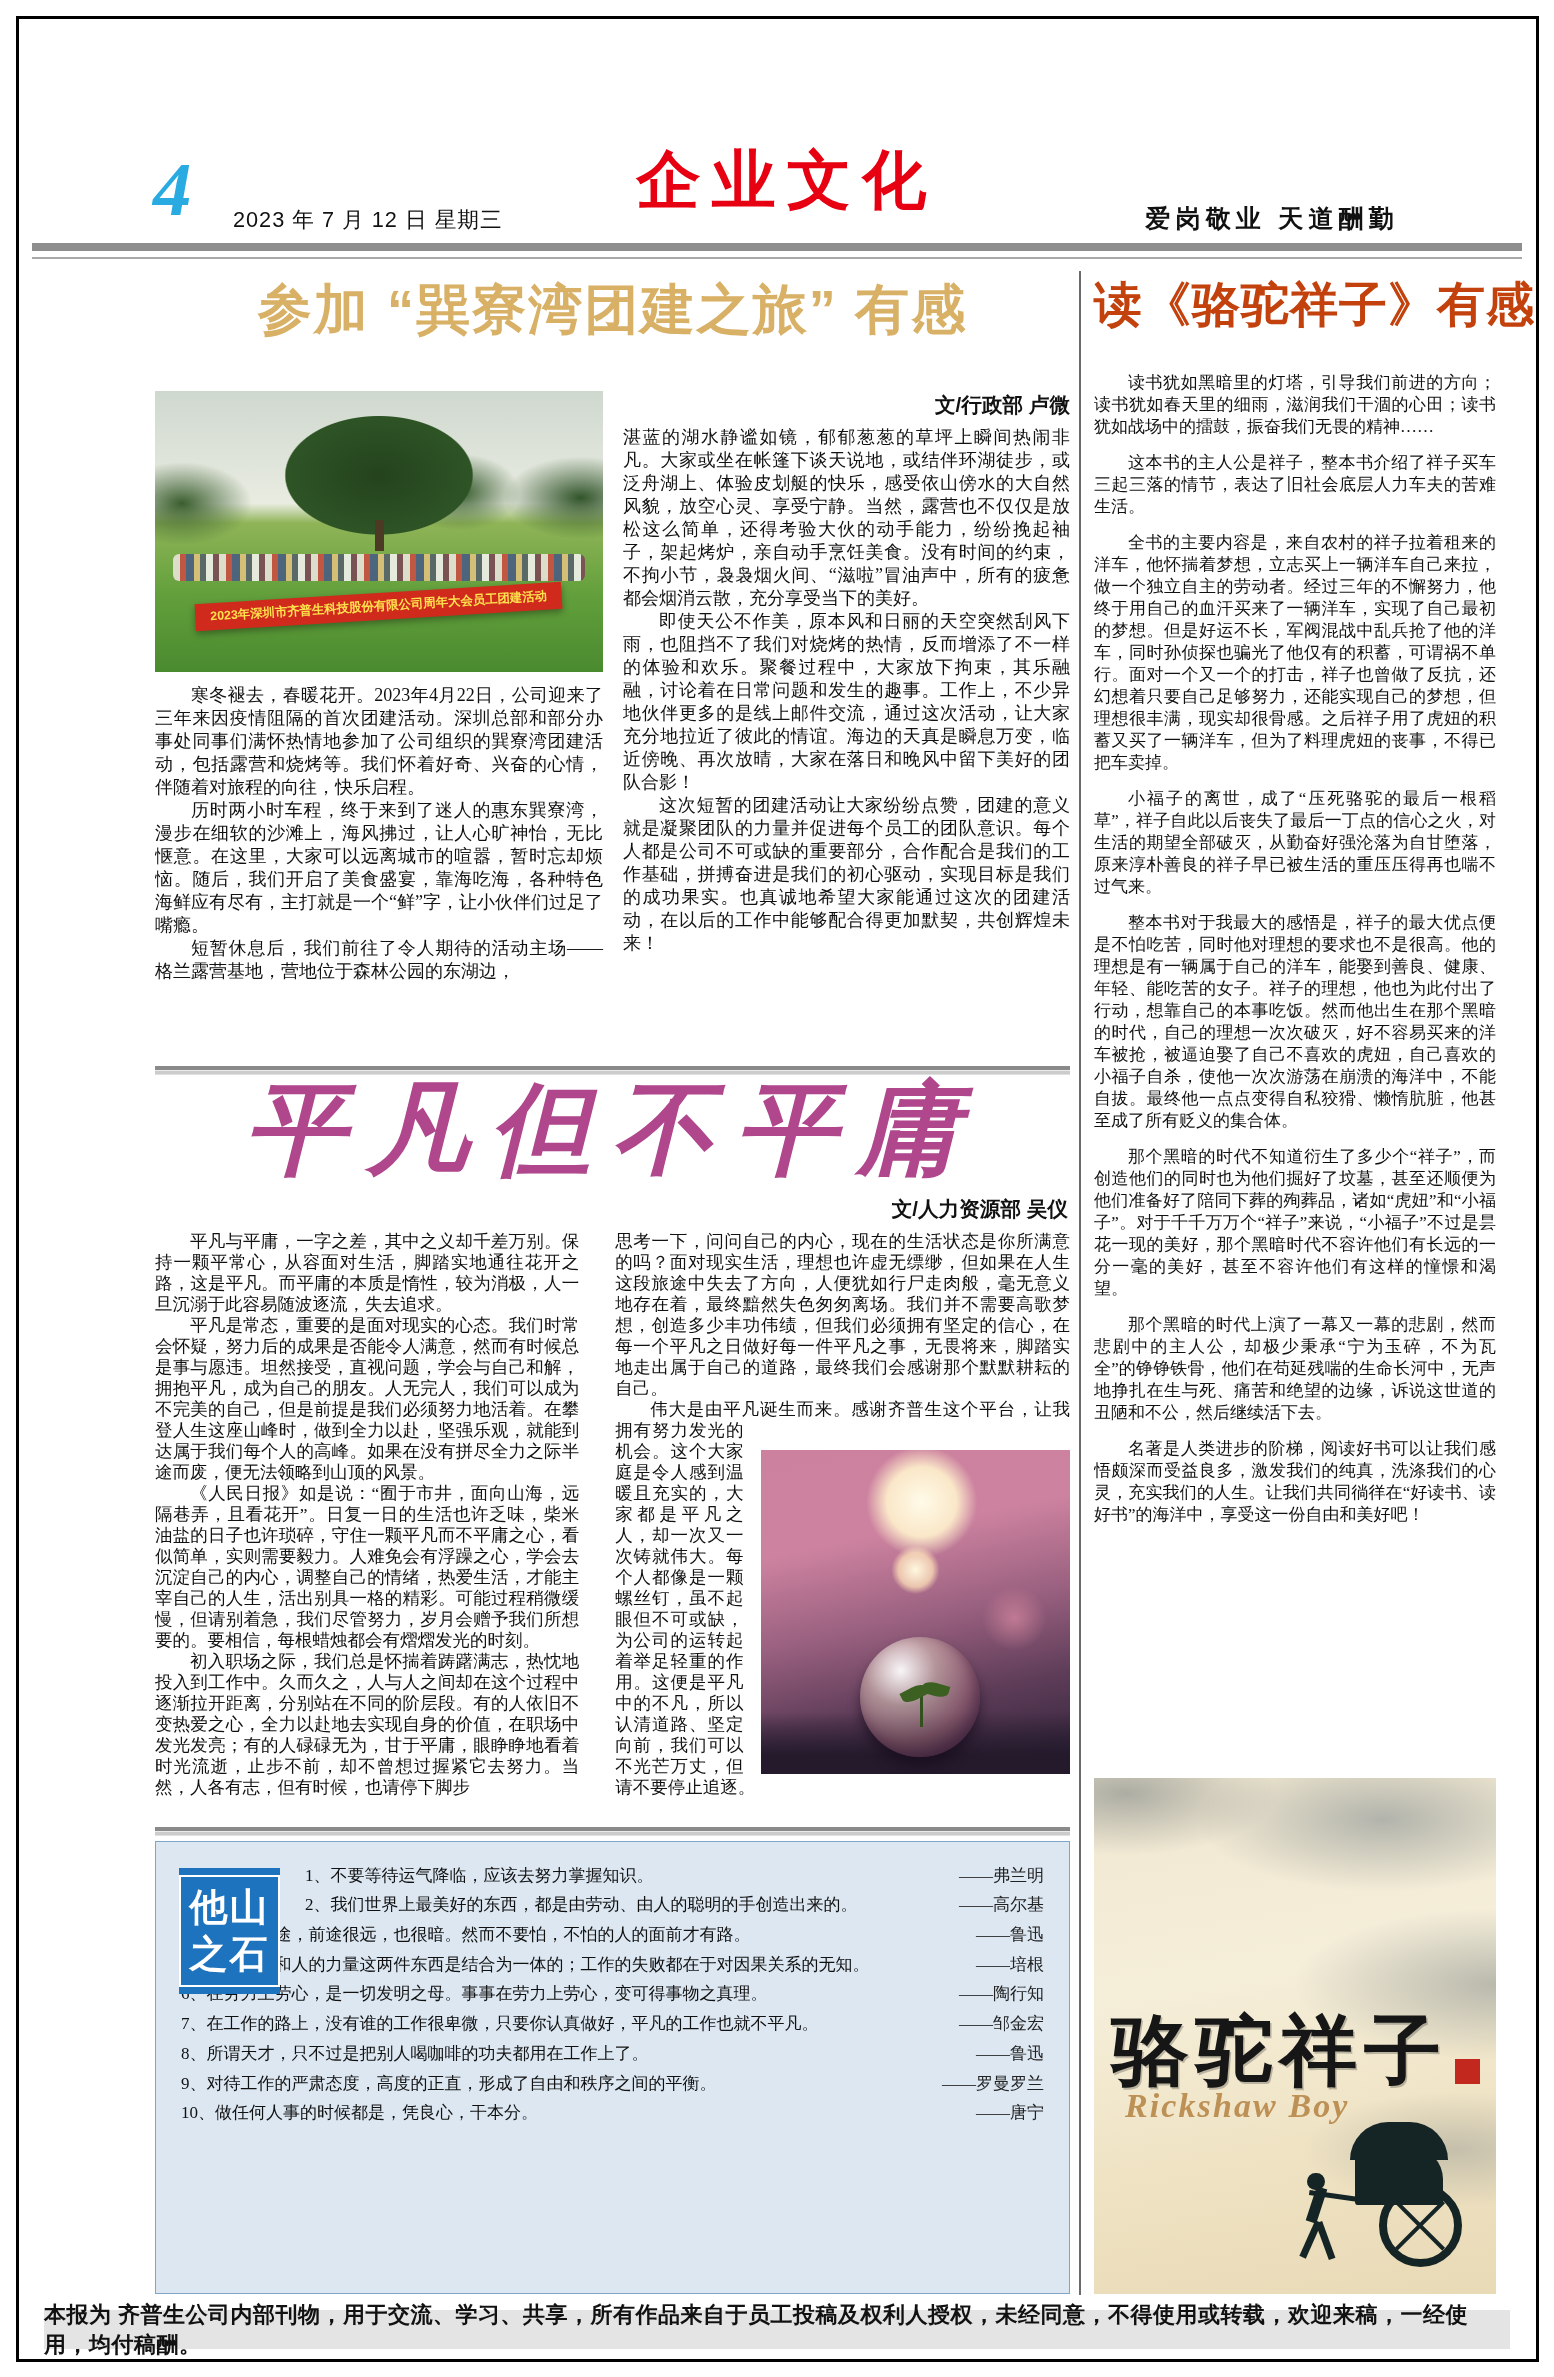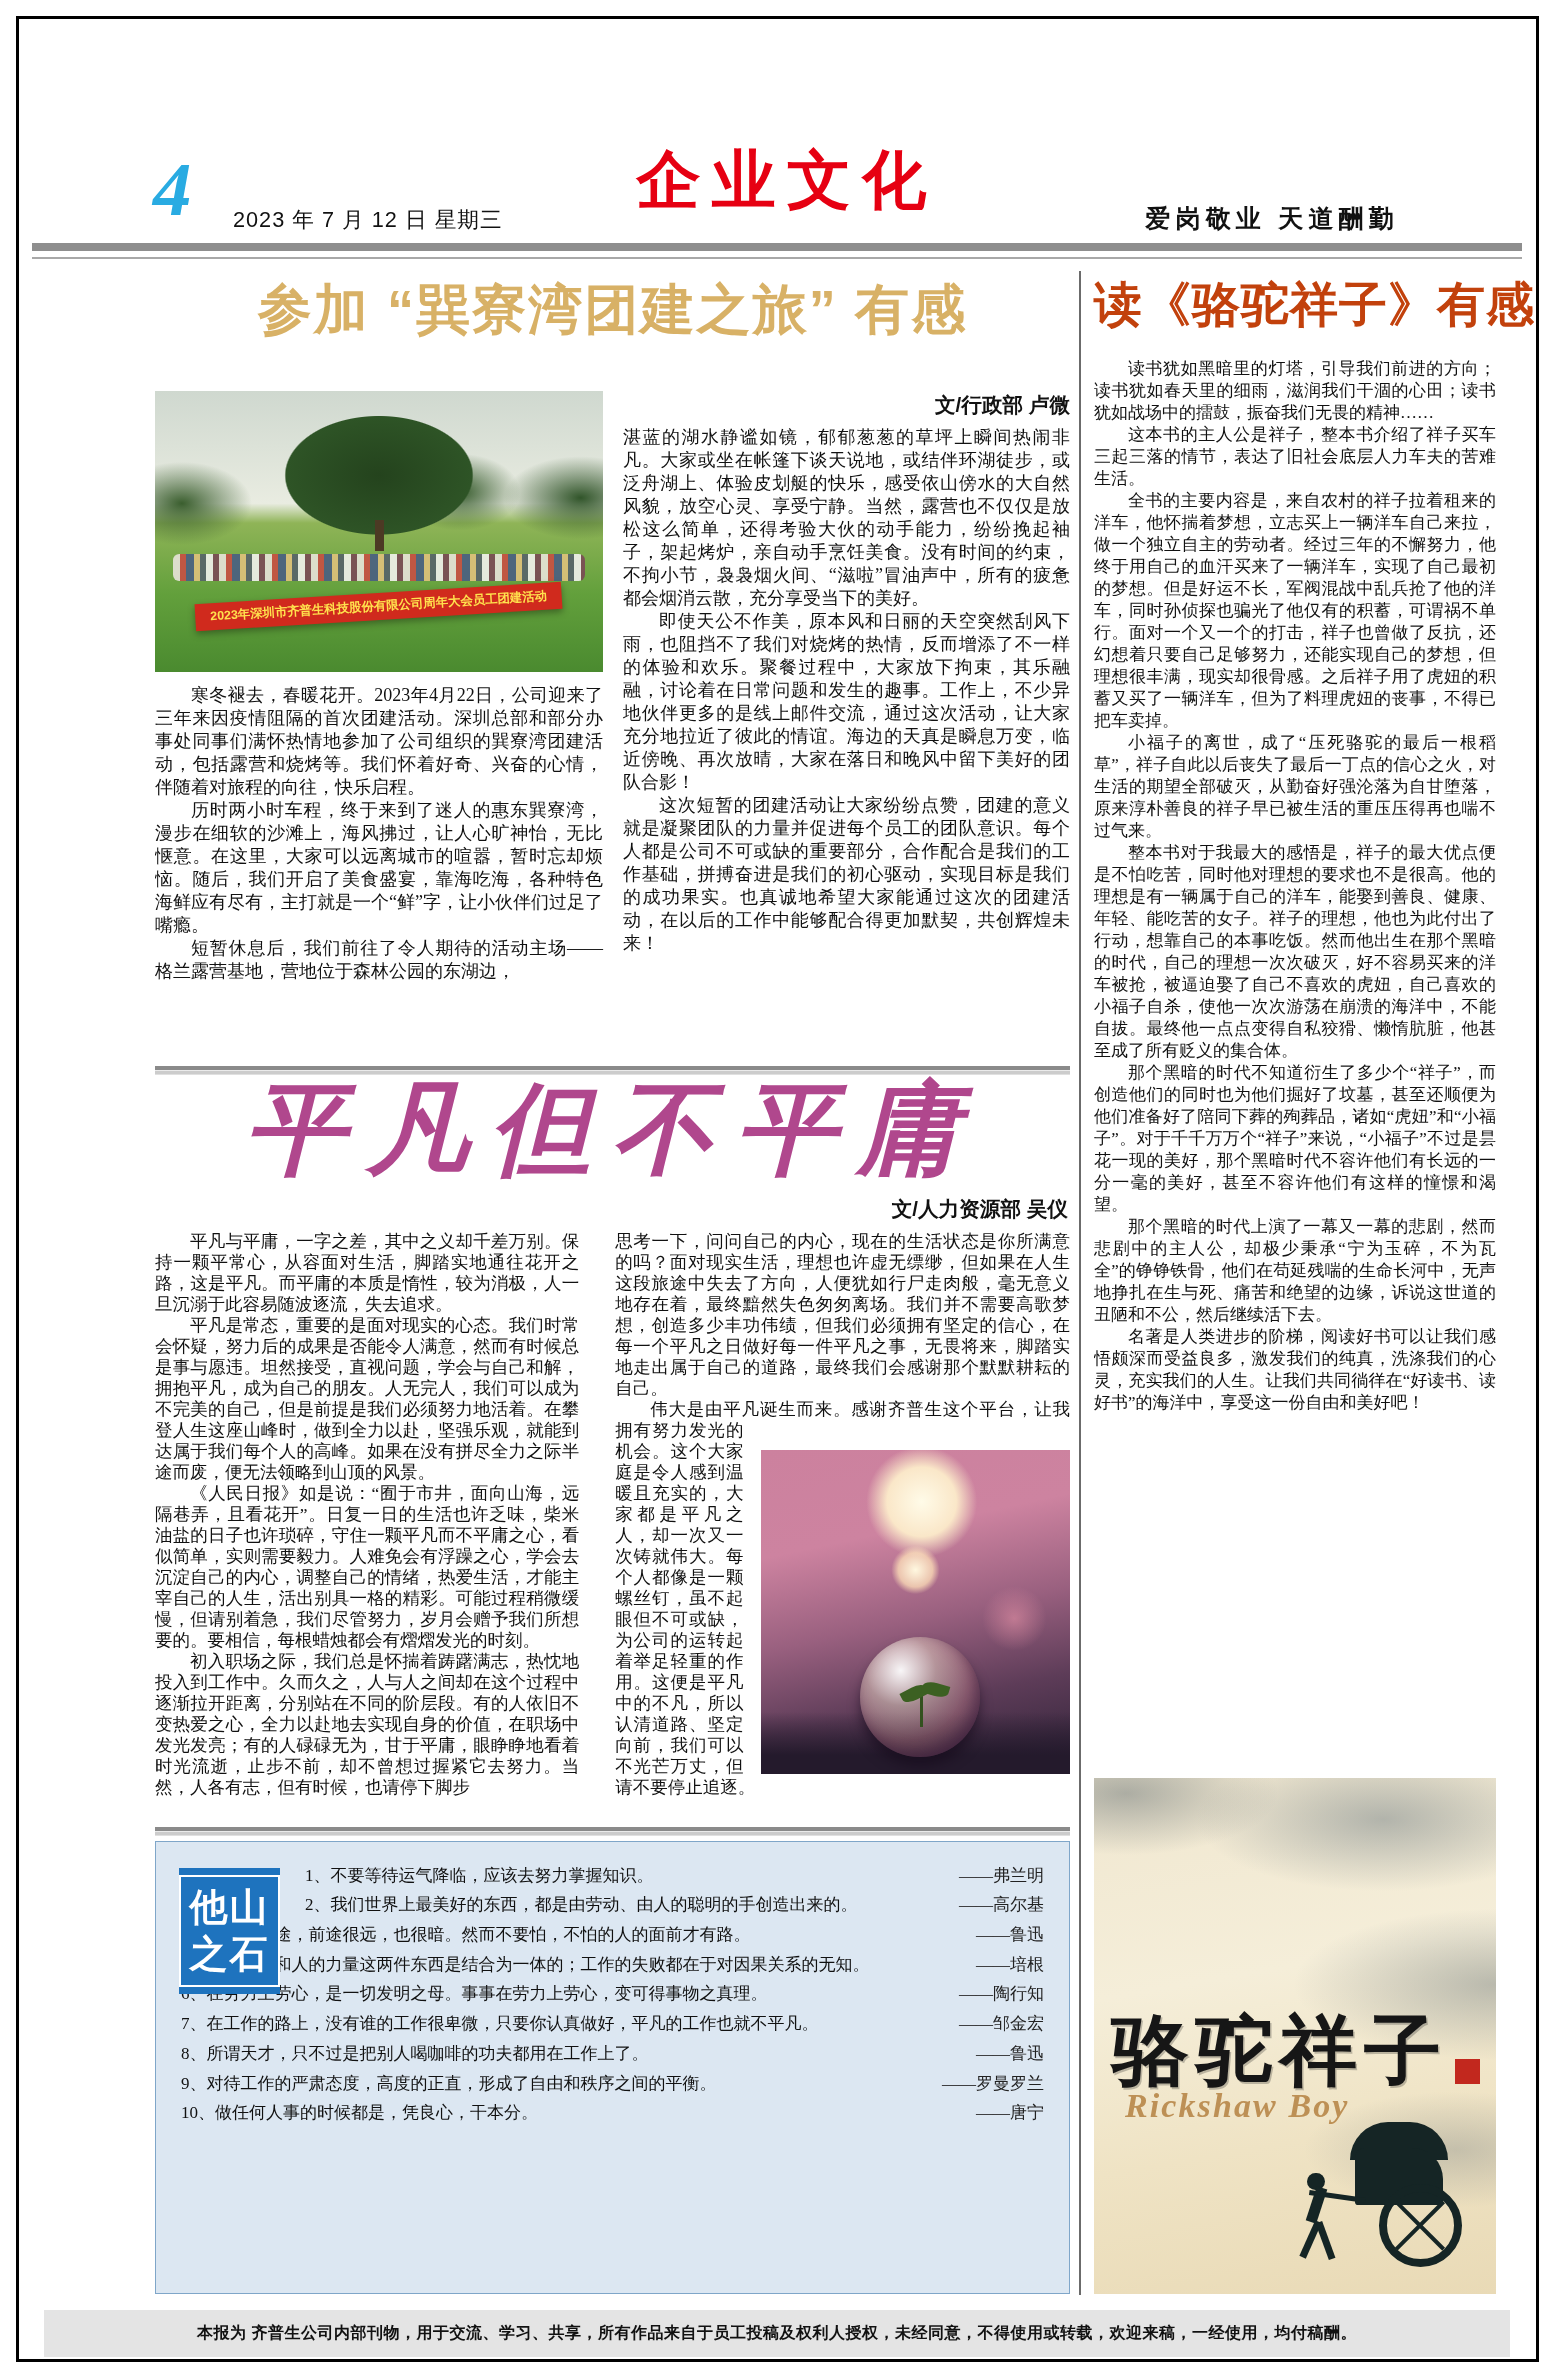--- a/index.html
+++ b/index.html
@@ -81,21 +81,21 @@
   .qbadge .bline { display:block; color:#fff; font-size:38px; font-weight:bold; font-family:"Liberation Sans", sans-serif; line-height:1.25; letter-spacing:2.1px; }
   .q-row { display:flex; justify-content:space-between; align-items:baseline; font-size:17px; line-height:23px; margin-bottom:6.7px; }
   .q-row.beside { margin-left:124px; }
   .q-text { text-align:left; }
   .q-author { white-space:nowrap; margin-left:15.5px; color:#222; }
 
   
   .rightcol { position:absolute; left:1094px; top:268px; width:402px; height:2027px; }
   .a3-title { text-align:center; font-size:48px; font-weight:bold; color:#c2410c; font-family:Liberation Sans, sans-serif; letter-spacing:1px; white-space:nowrap; margin-top:5.2px; }
   .r-body { margin-top:20.6px; height:1413px; overflow:hidden; }
-  .r-body p { font-size:17px; line-height:22px; text-align:justify; text-indent:2em; }
+  .r-body p { font-size:17px; line-height:22px; text-align:justify; text-indent:2em;margin-top:14px; }
 
   
   .book-cover { position:absolute; left:0; top:1510px; width:402px; height:516px; overflow:hidden;
     background:
       radial-gradient(ellipse 268px 103px at 72% 8%, rgba(125,135,138,.55) 0%, rgba(125,135,138,0) 70%),
       radial-gradient(ellipse 217px 88px at 8% 3%, rgba(105,115,118,.5) 0%, rgba(105,115,118,0) 70%),
       radial-gradient(ellipse 289px 108px at 100% 40%, rgba(115,125,127,.45) 0%, rgba(115,125,127,0) 70%),
       radial-gradient(ellipse 217px 83px at 90% 72%, rgba(120,128,130,.35) 0%, rgba(120,128,130,0) 70%),
       linear-gradient(170deg, #f0e7d0 0%, #f5eed9 38%, #efe3c4 68%, #e9dab6 100%);
   }
@@ -110,21 +110,21 @@
   .rick-body { position:absolute; right:34px; bottom:62px; width:88px; height:57px; background:#152525; border-radius:9.3px 31px 3.1px 3.1px; }
   .rick-canopy { position:absolute; right:29px; bottom:107px; width:98px; height:38px; background:#152525; border-radius:49px 49px 0 0; }
   .rick-shaft { position:absolute; right:111px; bottom:68px; width:57px; height:5.2px; background:#152525; transform:rotate(8deg); }
   .rick-head { position:absolute; left:0; bottom:77px; width:17.5px; height:17.5px; background:#152525; border-radius:50%; }
   .rick-torso { position:absolute; left:3.1px; bottom:44px; width:11.3px; height:36px; background:#152525; transform:rotate(18deg); }
   .rick-leg1, .rick-leg2 { position:absolute; width:7.2px; height:39px; background:#152525; }
   .rick-leg1 { left:0; bottom:8.3px; transform:rotate(24deg); }
   .rick-leg2 { left:14.4px; bottom:7.2px; transform:rotate(-20deg); }
 
   
-  .footer { position:absolute; left:44px; right:44px; top:2310px; height:47px; background:#e4e4e4; display:flex; align-items:center; justify-content:center; font-size:16px; font-weight:bold; font-family:"Liberation Sans", sans-serif; letter-spacing:0.5px; }
+  .footer { position:absolute; left:44px; right:44px; top:2310px; height:39px; background:#e4e4e4; display:flex; align-items:center; justify-content:center; font-size:22px; font-weight:bold; font-family:"Liberation Sans", sans-serif; letter-spacing:0.5px; }
 </style>
 </head>
 <body>
 
 <div class="sheet">
   <div class="page-frame"></div>
 
   <div class="pageno">4</div>
   <div class="date">2023 年 7 月 12 日  星期三</div>
   <div class="masthead">企业文化</div>

